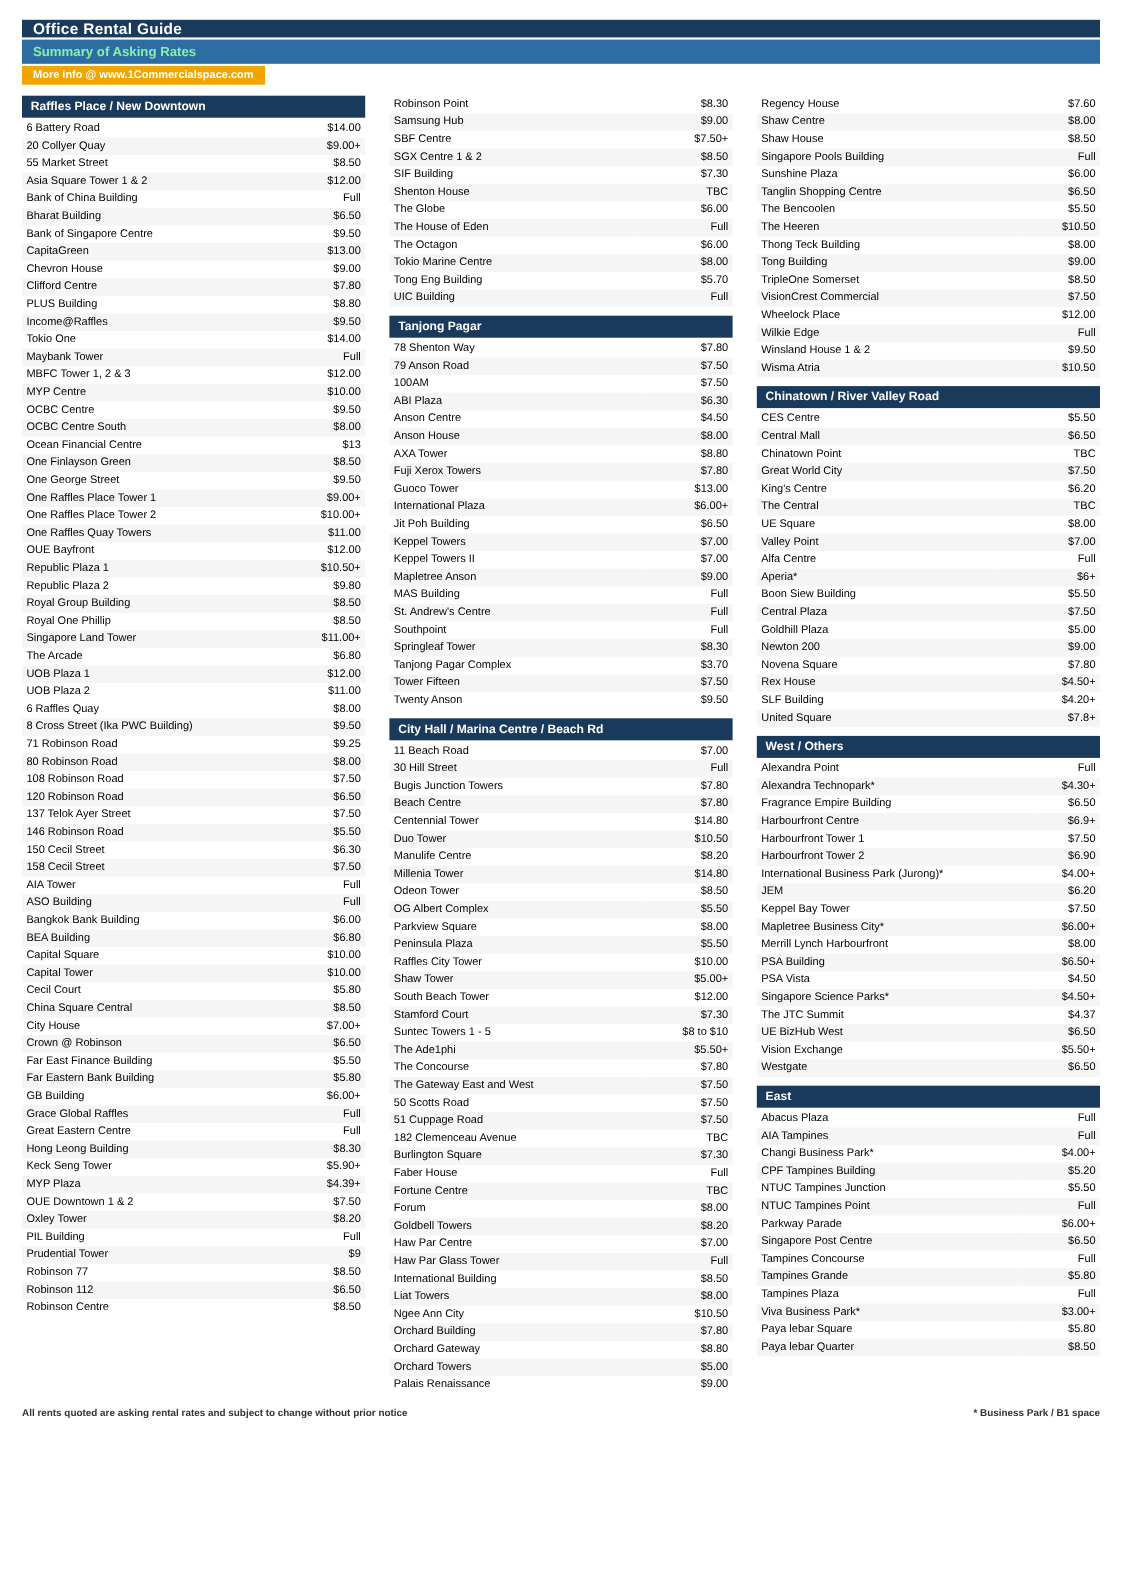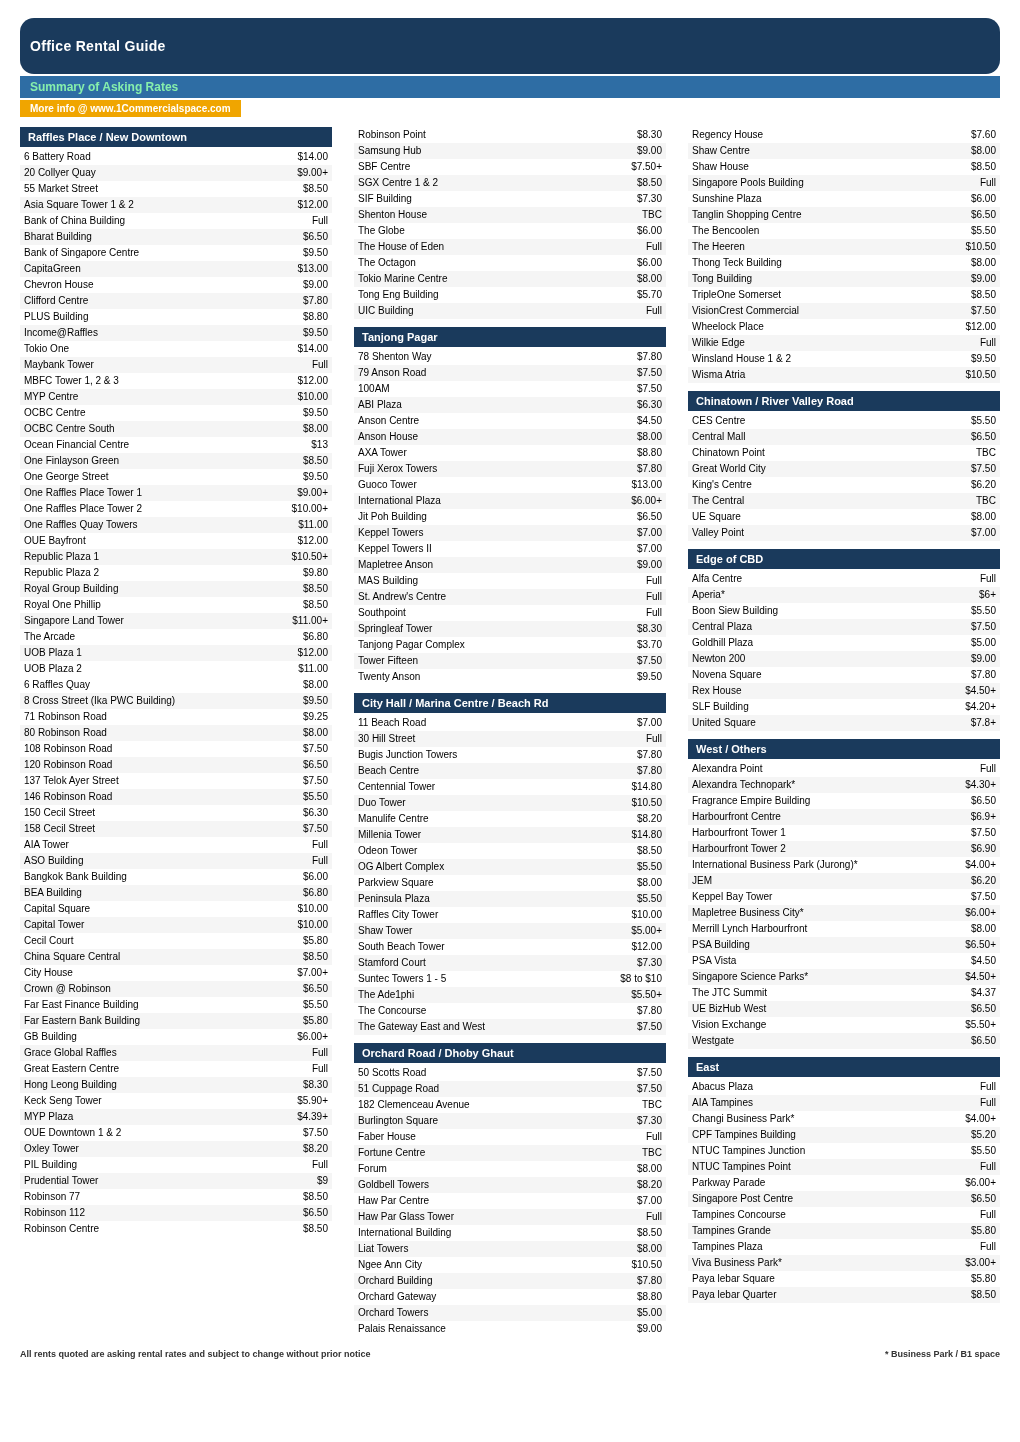--- a/index.html
+++ b/index.html
@@ -7,23 +7,22 @@
       font-family: Arial, Helvetica, sans-serif;
       font-size: 11px;
       background: #fff;
       color: #000;
       width: 1020px;
       padding: 18px 20px;
     }
     .header-box {
       background: #1a3a5c;
       color: #fff;
-      padding: 20px 10px;
+      padding: 0 10px;
       margin-bottom: 2px;
-      border-radius: 14px;
     }
     .header-box h1 {
       font-size: 14px;
       font-weight: bold;
       letter-spacing: 0.3px;
     }
     .subheader-box {
       background: #2e6da4;
       color: #86efac;
       padding: 4px 10px;
@@ -619,23 +618,20 @@
             <td>The Concourse</td>
             <td>$7.80</td>
           </tr>
           <tr>
             <td>The Gateway East and West</td>
             <td>$7.50</td>
           </tr>
         </tbody>
     </table>
 
-    <div class="section-header">
-      <span>Orchard Road / Dhoby Ghaut</span>
-    </div>
     <table class="data-table">
       <tbody id="orchard-tbody">
           <tr>
             <td>50 Scotts Road</td>
             <td>$7.50</td>
           </tr>
           <tr>
             <td>51 Cuppage Road</td>
             <td>$7.50</td>
           </tr>
@@ -808,23 +804,20 @@
             <td>UE Square</td>
             <td>$8.00</td>
           </tr>
           <tr>
             <td>Valley Point</td>
             <td>$7.00</td>
           </tr>
         </tbody>
     </table>
 
-    <div class="section-header">
-      <span>Edge of CBD</span>
-    </div>
     <table class="data-table">
       <tbody id="edge-cbd-tbody">
           <tr>
             <td>Alfa Centre</td>
             <td>Full</td>
           </tr>
           <tr>
             <td>Aperia*</td>
             <td>$6+</td>
           </tr>

